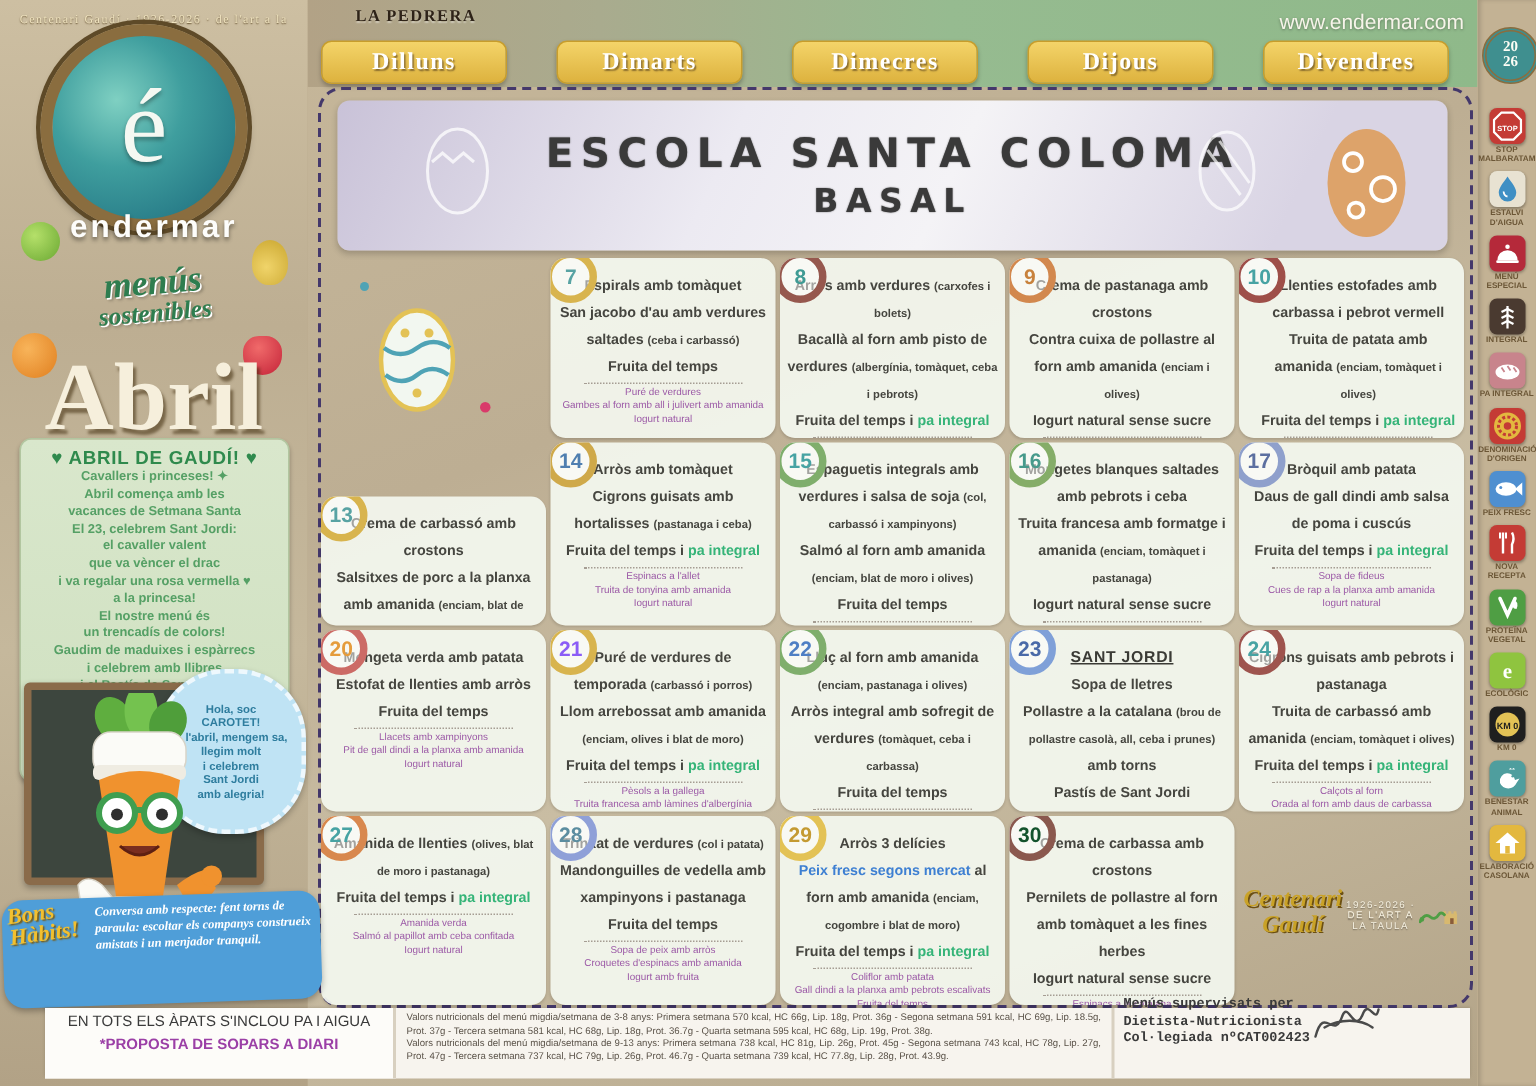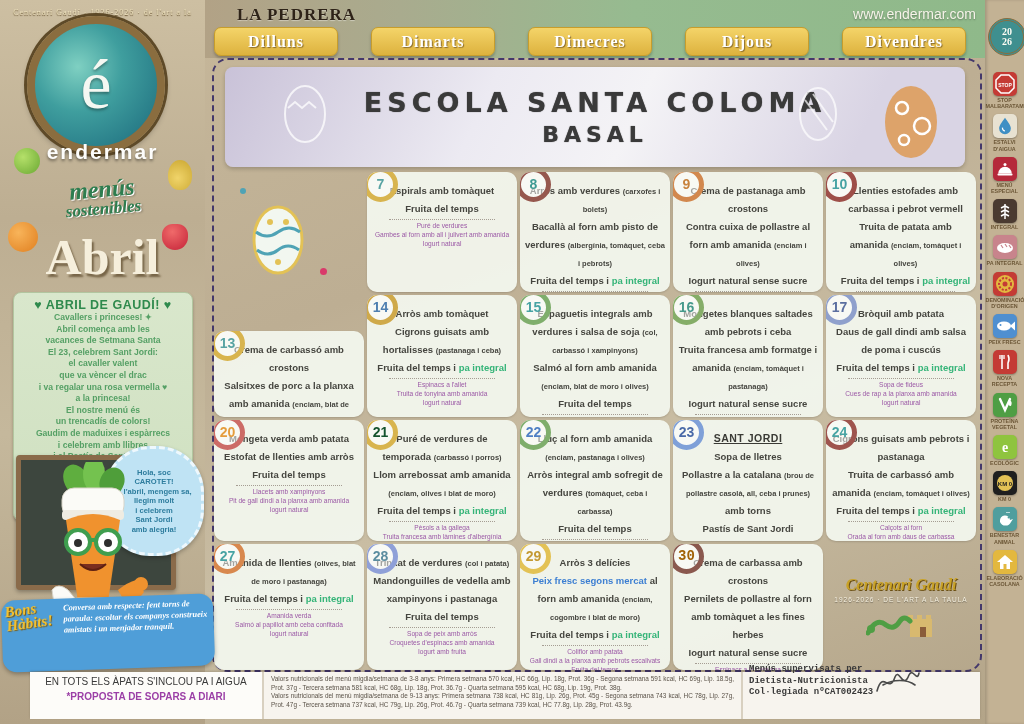--- a/index.html
+++ b/index.html
@@ -8,21 +8,21 @@
   .abs{position:absolute;}
 
   
   #board{left:205px;top:0;width:780px;height:724px;
      background:linear-gradient(160deg,#c6b79a 0%,#bdae93 35%,#c9bda3 60%,#b3a488 100%);}
   #topstrip{left:205px;top:0;width:780px;height:58px;
      background:linear-gradient(90deg,#b2a286 0%,#a9ab8e 25%,#96bb90 55%,#8fb98a 100%);}
 
   
   #la-pedrera{left:237px;top:5px;font-family:"Liberation Serif",serif;font-weight:bold;
-     font-size:17px;color:#2e2318;text-shadow:0 1px 1px rgba(255,255,255,.4);letter-spacing:1px;}
+     font-size:11px;color:#2e2318;text-shadow:0 1px 1px rgba(255,255,255,.4);letter-spacing:1px;}
   #site-url{right:48px;top:6px;color:#f7f4ea;font-size:14px;text-shadow:0 1px 2px rgba(0,0,0,.35);}
   #weekday-row{left:214px;top:27px;width:752px;display:flex;justify-content:space-between;}
   .day-btn{width:122px;height:27px;border-radius:7px;
      background:linear-gradient(#f4d469,#ddb23e);border:1px solid #c79d2c;
      box-shadow:0 2px 3px rgba(0,0,0,.25);color:#fff;text-align:center;line-height:27px;
      font-family:"Liberation Serif",serif;font-weight:bold;font-size:16px;letter-spacing:1px;
      text-shadow:1px 1px 1px #8a6d2e;}
 
   
   #frame{left:212px;top:58px;width:766px;height:610px;border:2px dashed #44386b;border-radius:16px;}
@@ -48,21 +48,21 @@
   .seg-n{font-size:9.5px;font-weight:bold;color:#45453f;}
   .seg-s{font-size:7.5px;font-weight:bold;color:#45453f;}
   .seg-g{font-size:9.5px;font-weight:bold;color:#35b478;}
   .seg-b{font-size:9.5px;font-weight:bold;color:#3d7fd2;}
   .seg-u{font-size:10.5px;font-weight:bold;color:#3a3a35;text-decoration:underline;letter-spacing:.5px;}
   .divider{border-top:1px dotted #a59d93;width:74%;margin:3px auto 2px auto;}
   .dinner-line{font-size:6.6px;color:#9b59a6;line-height:1.32;}
 
   
   #centenari-cell{grid-row:4;grid-column:5;background:transparent;box-shadow:none;
-     display:flex;flex-direction:column;align-items:center;justify-content:center;}
+     display:flex;flex-direction:row;align-items:center;justify-content:center;}
   #centenari-title{font-family:"Liberation Serif",serif;font-style:italic;font-weight:bold;
      font-size:16px;color:#c9a227;text-shadow:1px 1px 0 #6b4f12;line-height:1.05;}
   #centenari-sub{font-size:6.5px;color:#f7f2e2;letter-spacing:1px;margin-top:2px;
      text-shadow:0 1px 1px rgba(0,0,0,.4);}
   .dragon{width:70px;height:34px;margin-top:4px;}
 
   
   #left-bar{left:0;top:0;width:205px;height:724px;
      background:linear-gradient(180deg,#cdbfa2 0%,#bdae92 30%,#c5b89c 60%,#b2a286 100%);}
   .fruit{border-radius:50%;filter:blur(.3px);}
@@ -75,21 +75,21 @@
   #centenari-arc{left:10px;top:8px;width:185px;text-align:center;color:#f0e4c0;font-size:8px;
      letter-spacing:1px;font-family:"Liberation Serif",serif;text-shadow:0 1px 1px #5e4a28;}
   #brand-name{left:10px;top:140px;width:185px;text-align:center;color:#fdfdfb;font-size:21px;
      font-weight:bold;letter-spacing:2px;text-shadow:0 2px 3px rgba(0,0,0,.45);}
   #badge-sost{left:10px;top:176px;width:185px;text-align:center;transform:rotate(-5deg);}
   #badge-sost .l1{font-size:24px;}
   #badge-sost .l2{font-size:17px;margin-top:-4px;}
   #badge-sost div{font-style:italic;font-weight:bold;color:#2e7d4f;
      font-family:"Liberation Serif",serif;text-shadow:1px 1px 0 #fff,2px 2px 2px rgba(0,0,0,.25);}
   #month-name{left:0px;top:228px;width:205px;text-align:center;color:#f6efdc;
-     font-family:"Liberation Serif",serif;font-weight:bold;font-size:50px;
+     font-family:"Liberation Serif",serif;font-weight:bold;font-size:64px;
      text-shadow:2px 3px 2px rgba(60,40,10,.55);}
   #gaudi-panel{left:13px;top:292px;width:178px;height:222px;border-radius:8px;
      background:linear-gradient(#d9e7cc,#cfe0c0);border:1px solid #b2c6a0;
      box-shadow:0 2px 3px rgba(0,0,0,.25);text-align:center;padding-top:5px;}
   #gaudi-title{color:#2f8a4d;font-weight:800;font-size:12.5px;letter-spacing:.5px;}
   .gaudi-line{color:#55a065;font-size:8.6px;font-weight:bold;line-height:1.35;}
   #chalkboard{left:16px;top:455px;width:150px;height:125px;background:#3d463e;
      border:5px solid #8a6b4a;border-radius:4px;box-shadow:0 2px 4px rgba(0,0,0,.3);}
   #bubble{left:104px;top:446px;width:94px;height:104px;background:#bfe3f4;
      border:3px dashed #eef8fd;border-radius:46px;box-shadow:0 2px 4px rgba(0,0,0,.25);
@@ -183,20 +183,21 @@
         <rect x="60" y="8" width="5" height="6" fill="#d8b96f"></rect>
       <path d="M2 26 Q10 10 20 18 Q28 24 34 14 Q38 8 44 14" fill="none" stroke="#4f9e44" stroke-width="5" stroke-linecap="round"></path>
       <circle cx="5" cy="22" r="4" fill="#4f9e44"></circle>
       <rect x="54" y="20" width="6" height="10" fill="#8a5c3a"></rect>
     </svg>
   </div>
 <div class="cell" style="grid-area: 1 / 2;">
       <div class="daynum" style="border-color: rgb(216, 180, 78); color: rgb(88, 163, 163);">7</div>
       <div class="main-wrap">
         <div class="main-line"><span class="seg-n">Espirals amb tomàquet</span></div>
+        <div class="main-line"><span class="seg-n">San jacobo d'au amb verdures saltades </span><span class="seg-s">(ceba i carbassó)</span></div>
         <div class="main-line"><span class="seg-n">Fruita del temps</span></div>
       </div>
       <div class="divider"></div>
       <div>
         <div class="dinner-line">Puré de verdures</div>
         <div class="dinner-line">Gambes al forn amb all i julivert amb amanida</div>
         <div class="dinner-line">Iogurt natural</div>
       </div>
     </div>
     <div class="cell" style="grid-area: 1 / 3;">
@@ -293,21 +294,21 @@
         <div class="main-line"><span class="seg-n">Fruita del temps</span></div>
       </div>
       <div class="divider"></div>
       <div>
         <div class="dinner-line">Llacets amb xampinyons</div>
         <div class="dinner-line">Pit de gall dindi a la planxa amb amanida</div>
         <div class="dinner-line">Iogurt natural</div>
       </div>
     </div>
     <div class="cell" style="grid-area: 3 / 2;">
-      <div class="daynum" style="border-color: rgb(216, 180, 78); color: #14532d;">21</div>
+      <div class="daynum" style="border-color: rgb(216, 180, 78); color: #8b5cf6;">21</div>
       <div class="main-wrap">
         <div class="main-line"><span class="seg-n">Puré de verdures de temporada </span><span class="seg-s">(carbassó i porros)</span></div>
         <div class="main-line"><span class="seg-n">Llom arrebossat amb amanida </span><span class="seg-s">(enciam, olives i blat de moro)</span></div>
         <div class="main-line"><span class="seg-n">Fruita del temps i </span><span class="seg-g">pa integral</span></div>
       </div>
       <div class="divider"></div>
       <div>
         <div class="dinner-line">Pèsols a la gallega</div>
         <div class="dinner-line">Truita francesa amb làmines d'albergínia</div>
       </div>
@@ -378,21 +379,21 @@
         <div class="main-line"><span class="seg-n">Fruita del temps i </span><span class="seg-g">pa integral</span></div>
       </div>
       <div class="divider"></div>
       <div>
         <div class="dinner-line">Coliflor amb patata</div>
         <div class="dinner-line">Gall dindi a la planxa amb pebrots escalivats</div>
         <div class="dinner-line">Fruita del temps</div>
       </div>
     </div>
     <div class="cell" style="grid-area: 4 / 4;">
-      <div class="daynum" style="border-color: rgb(138, 88, 78); color: #a16207; font-family: Liberation Mono, monospace;">30</div>
+      <div class="daynum" style="border-color: rgb(138, 88, 78); color: #14532d;">30</div>
       <div class="main-wrap">
         <div class="main-line"><span class="seg-n">Crema de carbassa amb crostons</span></div>
         <div class="main-line"><span class="seg-n">Pernilets de pollastre al forn amb tomàquet a les fines herbes</span></div>
         <div class="main-line"><span class="seg-n">Iogurt natural sense sucre</span></div>
       </div>
       <div class="divider"></div>
       <div>
         <div class="dinner-line">Espinacs a la catalana</div>
       </div>
     </div>

